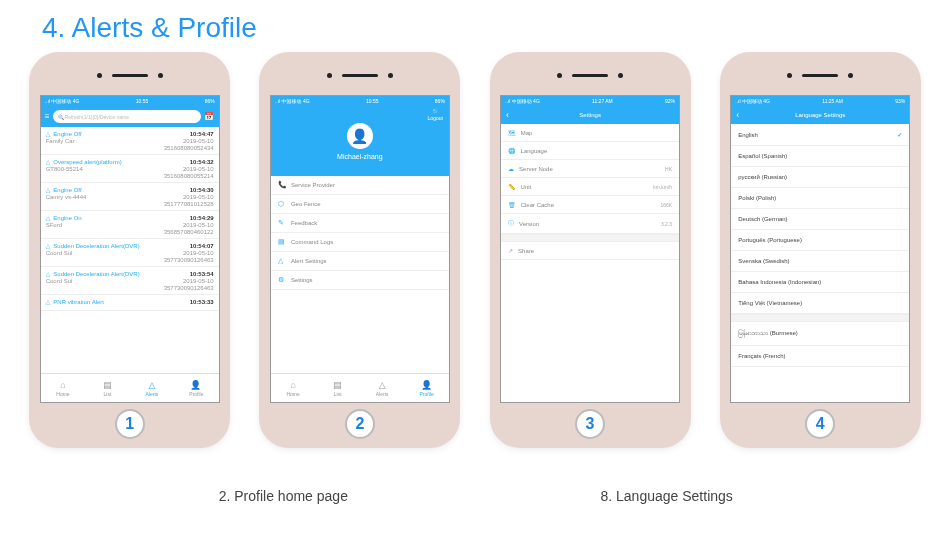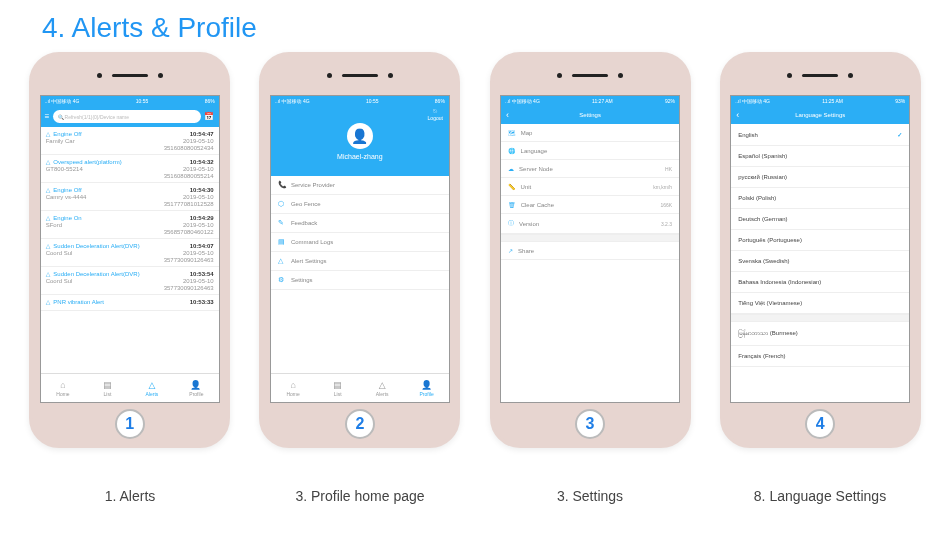--- a/index.html
+++ b/index.html
@@ -364,17 +364,15 @@
             <span>Français (French)</span>
           </div>
         </div>
 </div>
 <div class="home">4</div>
 </div>
 
 </div>
 
 <div class="captions">
- <div class="caption">1. Alerts</div>
- <div class="caption">3. Profile home page</div>
- <div class="caption">3. Settings</div>
+ <div class="caption">2. Profile home page</div>
  <div class="caption">8. Language Settings</div>
 </div>
 
 </body></html>

